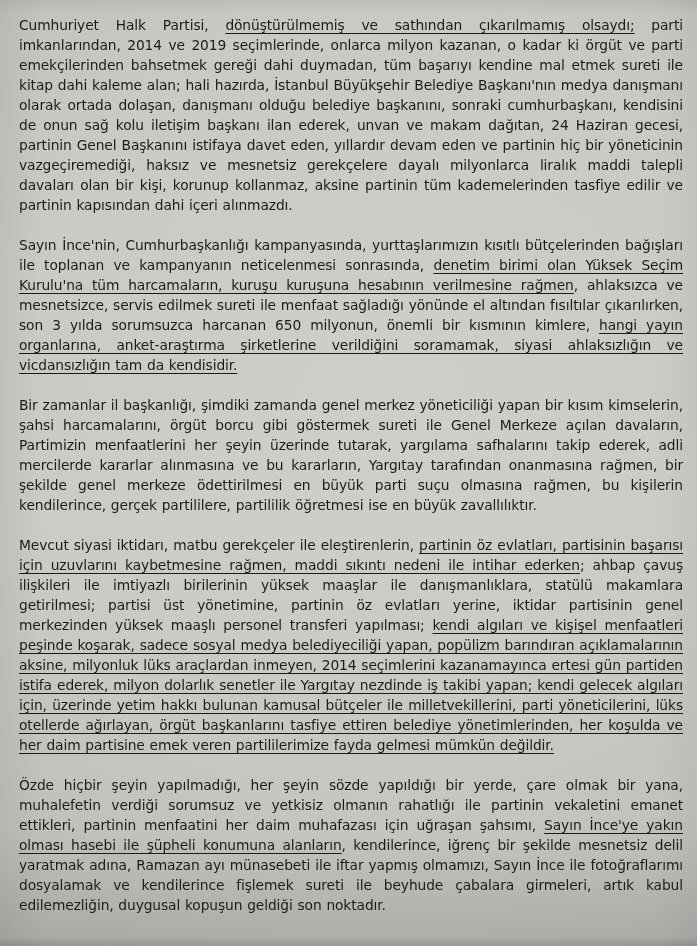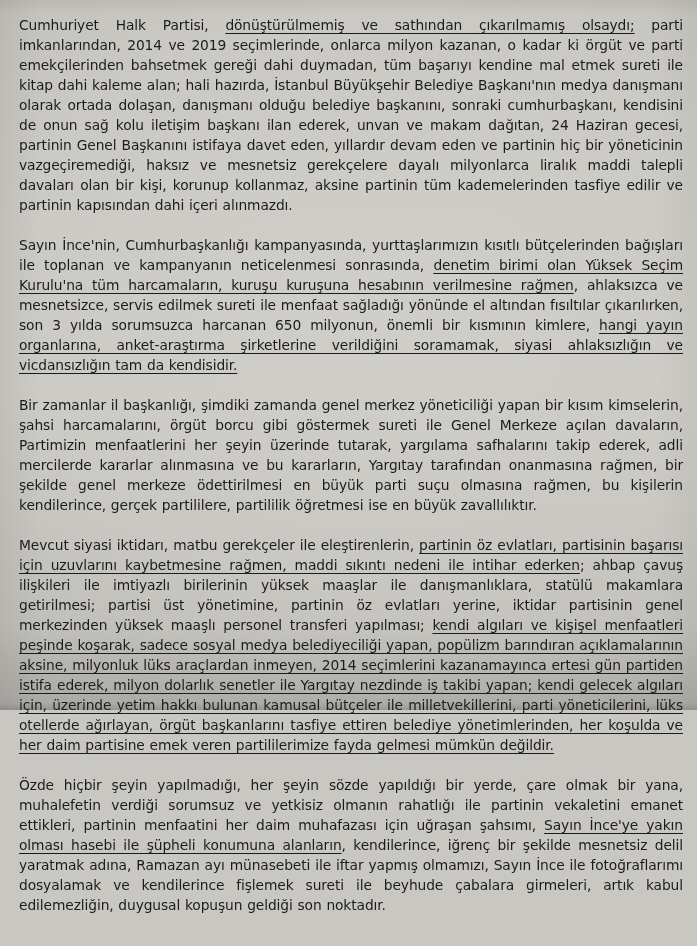--- a/index.html
+++ b/index.html
@@ -6,21 +6,21 @@
     margin: 0;
     padding: 0;
     width: 697px;
     height: 946px;
     overflow: hidden;
     background: #c9c7c1;
   }
   .paper {
     position: relative;
     width: 697px;
-    height: 710px;
+    height: 946px;
     background:
       radial-gradient(ellipse 120% 90% at 55% 42%, rgba(255,255,255,0.10) 0%, rgba(255,255,255,0.03) 45%, rgba(0,0,0,0.05) 80%, rgba(0,0,0,0.10) 100%),
       linear-gradient(180deg, #bdbbb6 0px, #c9c7c1 14px, #cbc9c3 55%, #c6c4be 88%, #b3b1ac 99%, #9d9b97 100%),
       #c9c7c1;
   }
   .paper::before {
     
     content: "";
     position: absolute;
     inset: 0;

